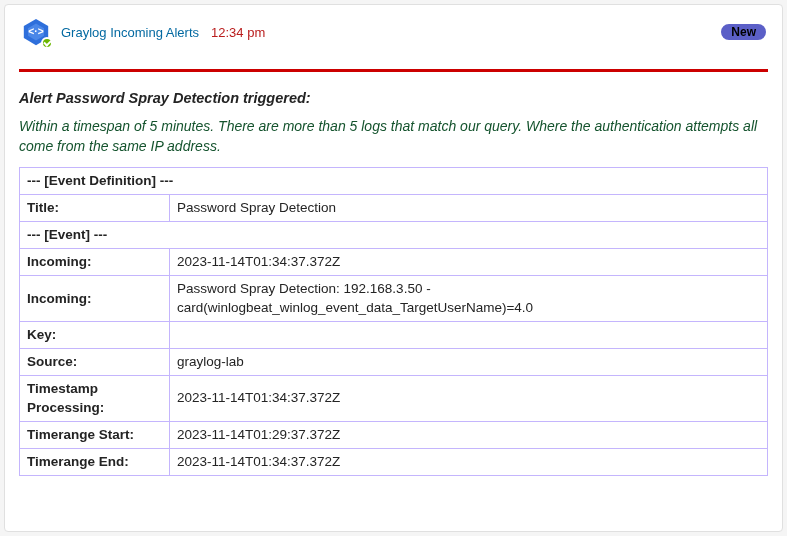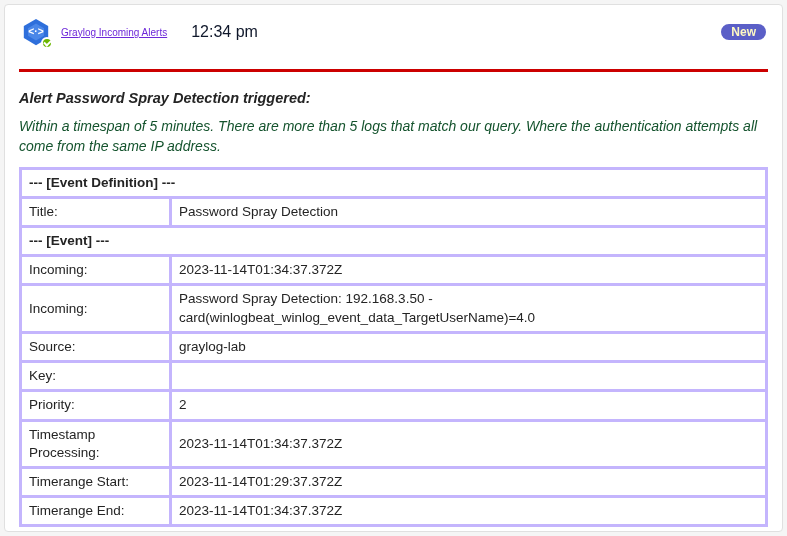--- a/index.html
+++ b/index.html
@@ -47,33 +47,32 @@
   .app-icon .presence::after {
     content: "";
     width: 5px;
     height: 3px;
     border-left: 2px solid #fff;
     border-bottom: 2px solid #fff;
     transform: rotate(-45deg);
     margin-top: -2px;
   }
   .sender {
-    color: #6d28d9;
-    font-size: 10px;
-    text-decoration: underline;
+    color: #0369a1;
+    font-size: 13px;
   }
   .timestamp {
-    color: #0f172a;
-    font-size: 16px;
-    margin-left: 24px;
+    color: #b91c1c;
+    font-size: 13px;
+    margin-left: 12px;
   }
   .spacer { flex: 1; }
   .new-badge {
     background: #5b5fc7;
-    color: #fef9c3;
+    color: #000000;
     font-size: 12px;
     font-weight: 600;
     padding: 1px 10px;
     border-radius: 10px;
   }
   .divider {
     height: 3px;
     background: #cc0000;
     margin: 12px 14px 0 14px;
   }
@@ -93,32 +92,32 @@
     margin-bottom: 10px;
   }
   table {
     border-collapse: collapse;
     width: 100%;
     table-layout: fixed;
     margin-top: 10px;
   }
   col.key { width: 150px; }
   td {
-    border: 3px solid #c4b5fd;
+    border: 1px solid #c4b5fd;
     padding: 4px 7px;
     font-size: 13.5px;
     vertical-align: middle;
     line-height: 1.35;
     word-wrap: break-word;
   }
   td.section {
     font-weight: 700;
   }
   td.k {
-    font-weight: 400;
+    font-weight: 700;
   }
   td.v {
     font-weight: 400;
   }
 </style>
 </head>
 <body>
 
 <div class="card">
   <div class="header">
@@ -160,30 +159,26 @@
           </tr>
       <tr>
         <td class="k">Incoming:</td>
         <td class="v">2023-11-14T01:34:37.372Z</td>
       </tr>
       <tr>
         <td class="k">Incoming:</td>
         <td class="v">Password Spray Detection: 192.168.3.50 - card(winlogbeat_winlog_event_data_TargetUserName)=4.0</td>
       </tr>
       <tr>
-        <td class="k">Source:</td>
-        <td class="v">graylog-lab</td>
-      </tr>
-      <tr>
         <td class="k">Key:</td>
         <td class="v"></td>
       </tr>
       <tr>
-        <td class="k">Priority:</td>
-        <td class="v">2</td>
+        <td class="k">Source:</td>
+        <td class="v">graylog-lab</td>
       </tr>
       <tr>
         <td class="k">Timestamp Processing:</td>
         <td class="v">2023-11-14T01:34:37.372Z</td>
       </tr>
       <tr>
         <td class="k">Timerange Start:</td>
         <td class="v">2023-11-14T01:29:37.372Z</td>
       </tr>
       <tr>

